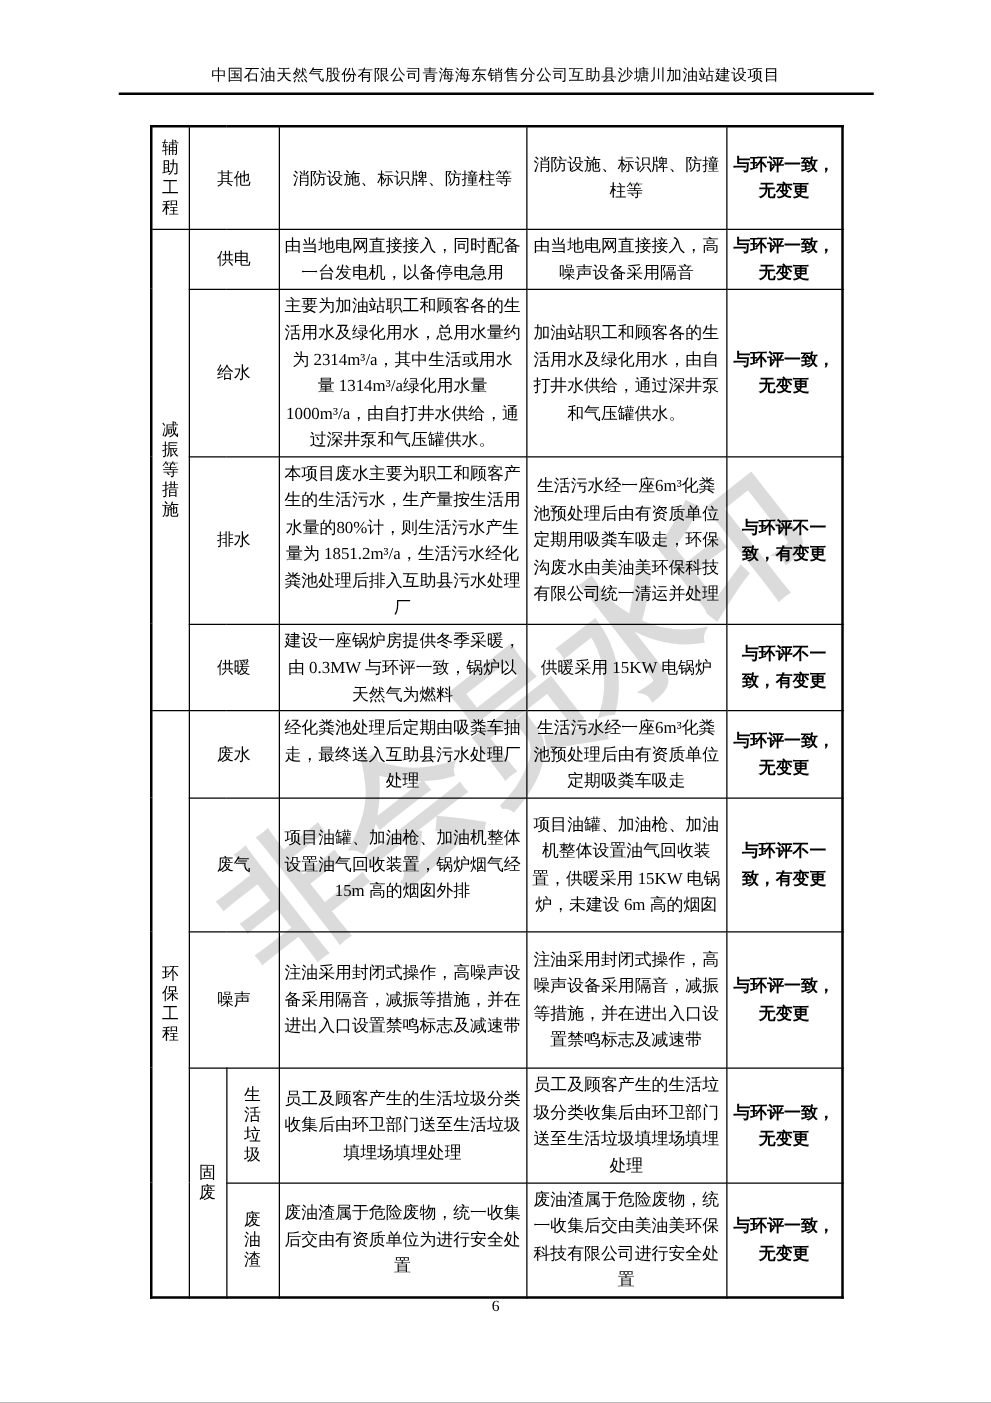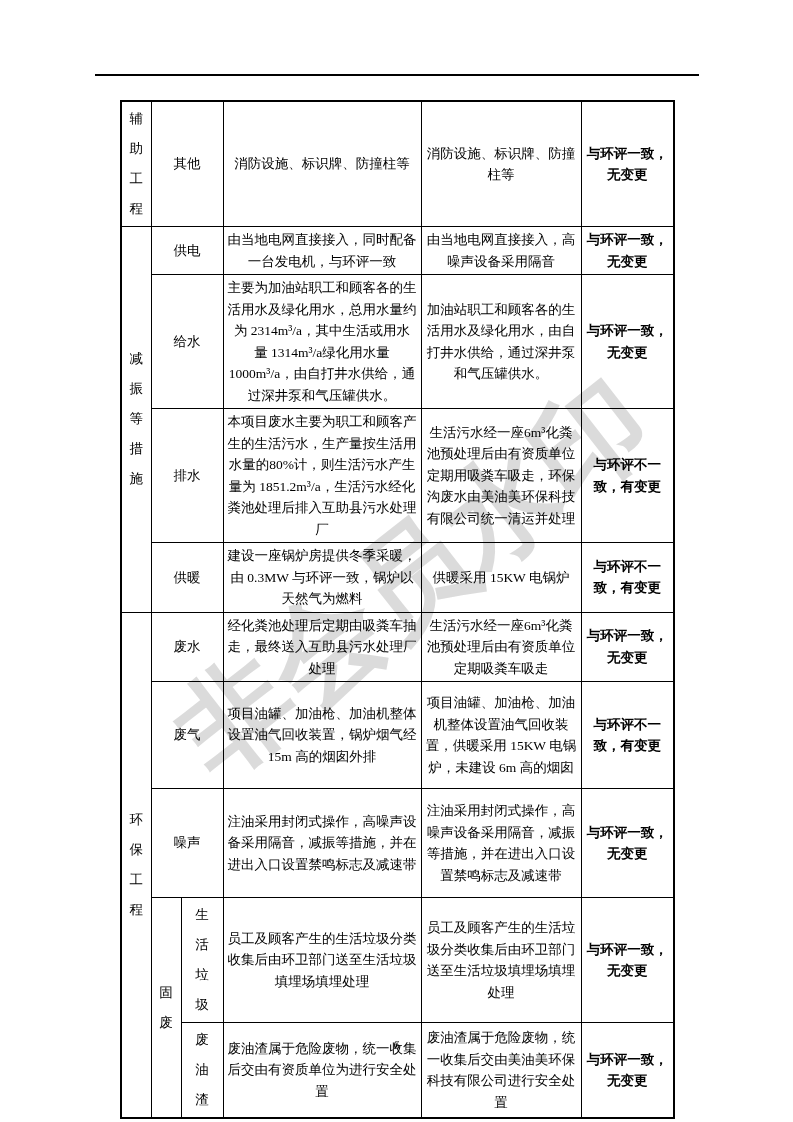--- a/index.html
+++ b/index.html
@@ -67,41 +67,42 @@
     padding: 2px 4px;
     overflow: hidden;
   }
   td.section-cell, td.group-cell {
     padding: 2px 0;
   }
   .vtext {
     width: 1em;
     margin: 0 auto;
     word-break: break-all;
-    line-height: 30px;
+    line-height: 16px;
     font-size: 13.5px;
     text-align: center;
   }
   td.content-cell { padding: 2px 4px; }
   td.concl-cell { white-space: pre-line; padding: 2px 8px; font-weight: bold; }
   .page-number {
     position: absolute;
     top: 1038px;
     left: 0;
     width: 100%;
     text-align: center;
     font-size: 12.5px;
     z-index: 1;
   }
 </style>
 </head>
 <body>
 
 <div class="page">
 
+  <div class="doc-header">中国石油天然气股份有限公司青海海东销售分公司互助县沙塘川加油站建设项目</div>
   <div class="header-rule"></div>
 
   <div class="watermark">非会员水印</div>
 
   <table class="main">
     <colgroup>
       <col style="width:30px">
         <col style="width:30px">
         <col style="width:42px">
       <col style="width:198px">
@@ -117,21 +118,21 @@
         <td class="content-cell">消防设施、标识牌、防撞柱等</td>
         <td class="content-cell">消防设施、标识牌、防撞柱等</td>
         <td class="concl-cell">与环评一致，
 无变更</td>
       </tr>
       <tr style="height:48px">
         <td class="section-cell" rowspan="4">
             <div class="vtext">减振等措施</div>
           </td>
         <td colspan="2">供电</td>
-        <td class="content-cell">由当地电网直接接入，同时配备一台发电机，与环评一致</td>
+        <td class="content-cell">由当地电网直接接入，同时配备一台发电机，以备停电急用</td>
         <td class="content-cell">由当地电网直接接入，高噪声设备采用隔音</td>
         <td class="concl-cell">与环评一致，
 无变更</td>
       </tr>
       <tr style="height:132px">
         <td colspan="2">给水</td>
         <td class="content-cell">主要为加油站职工和顾客各的生活用水及绿化用水，总用水量约为 2314m³/a，其中生活或用水量 1314m³/a绿化用水量 1000m³/a，由自打井水供给，通过深井泵和气压罐供水。</td>
         <td class="content-cell">加油站职工和顾客各的生活用水及绿化用水，由自打井水供给，通过深井泵和气压罐供水。</td>
         <td class="concl-cell">与环评一致，
 无变更</td>

